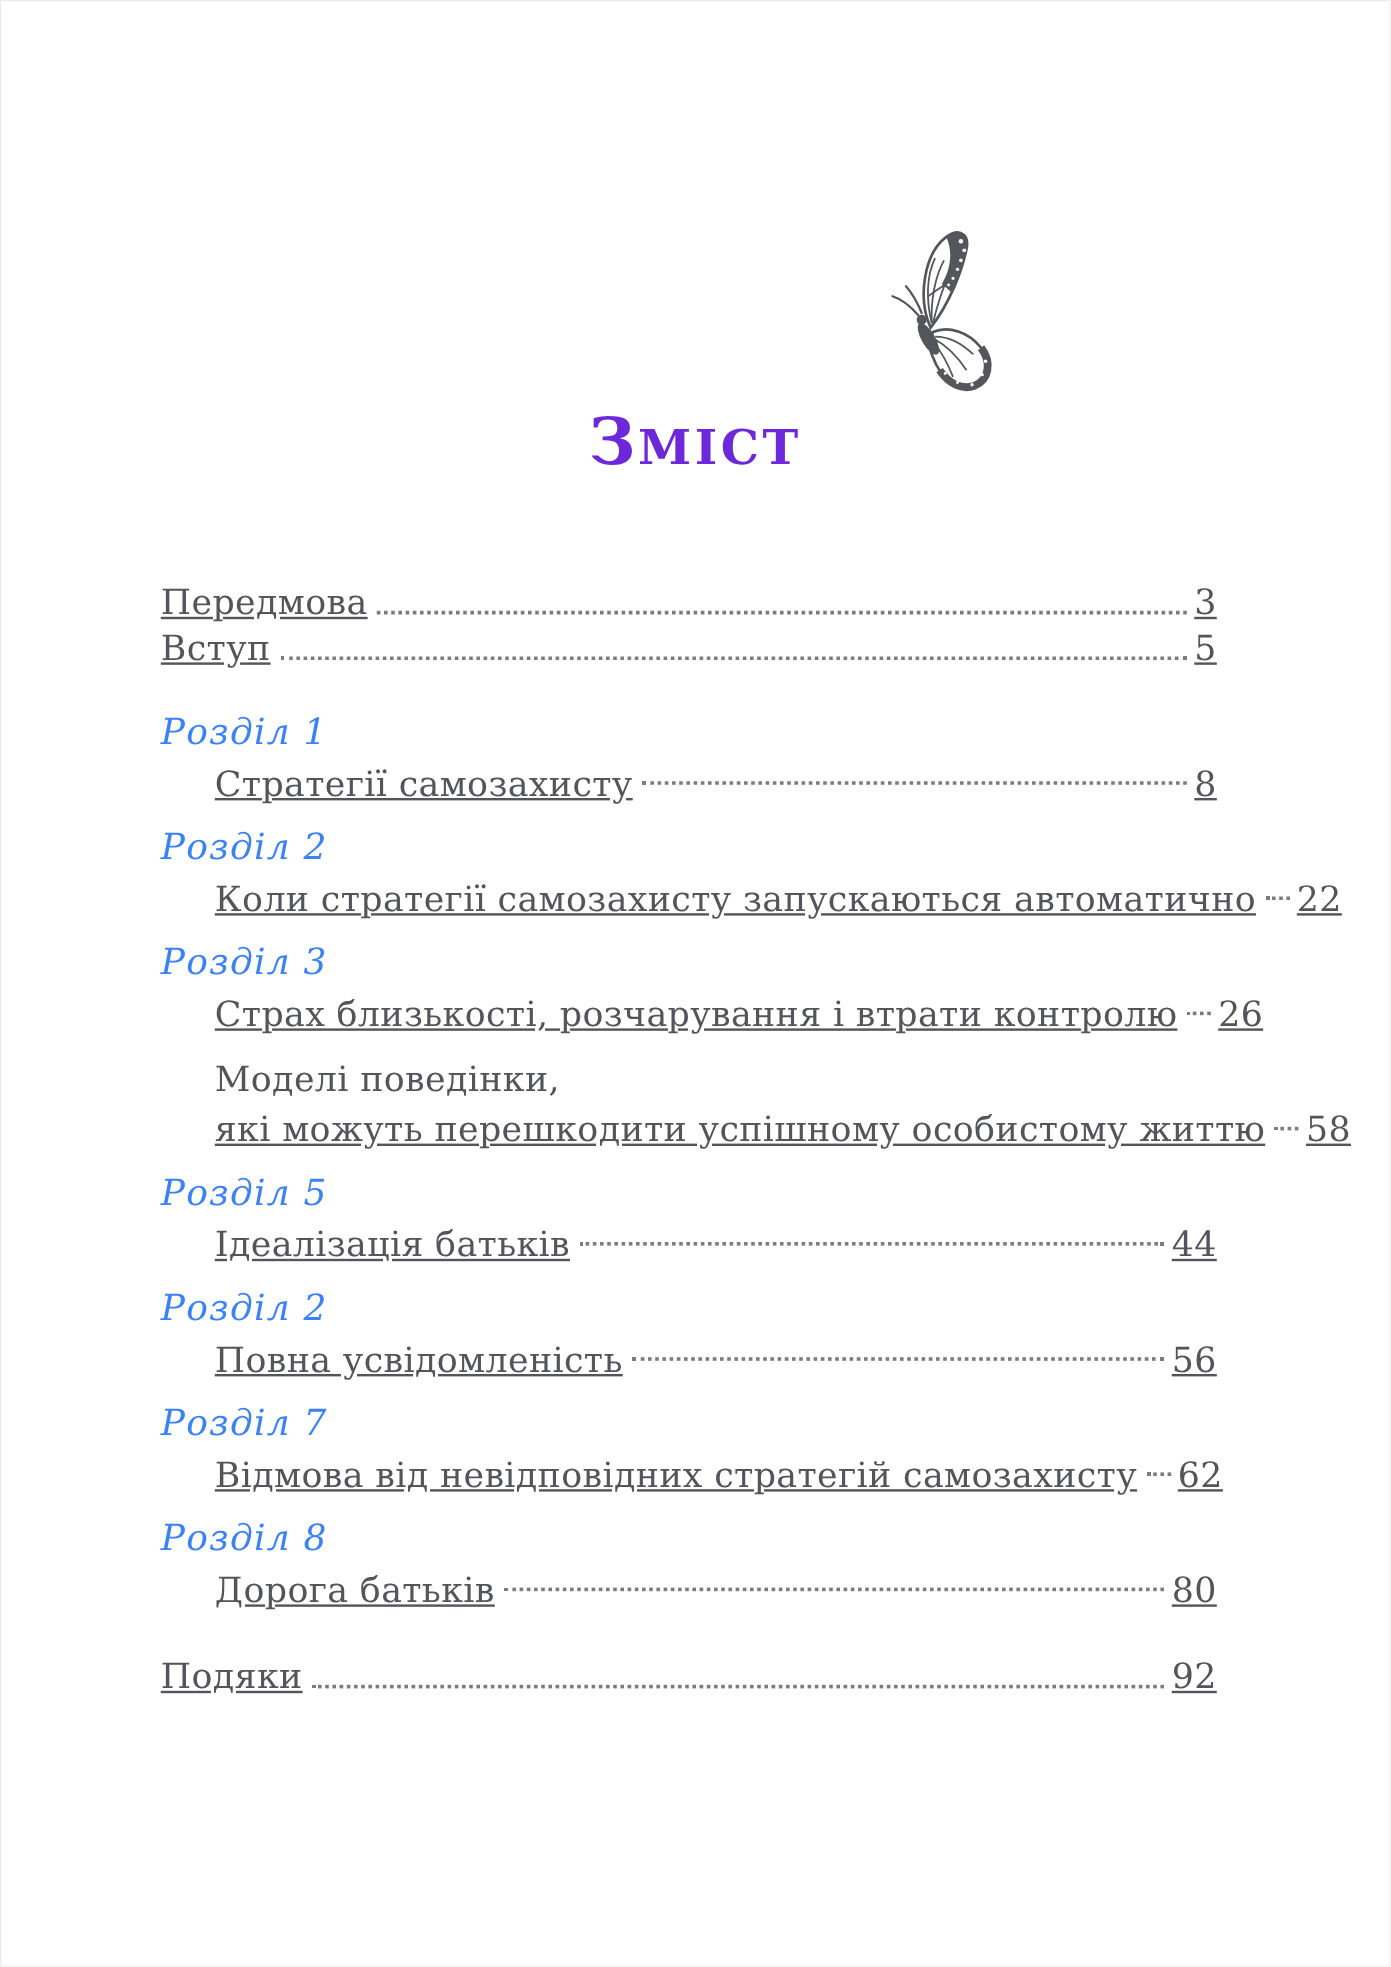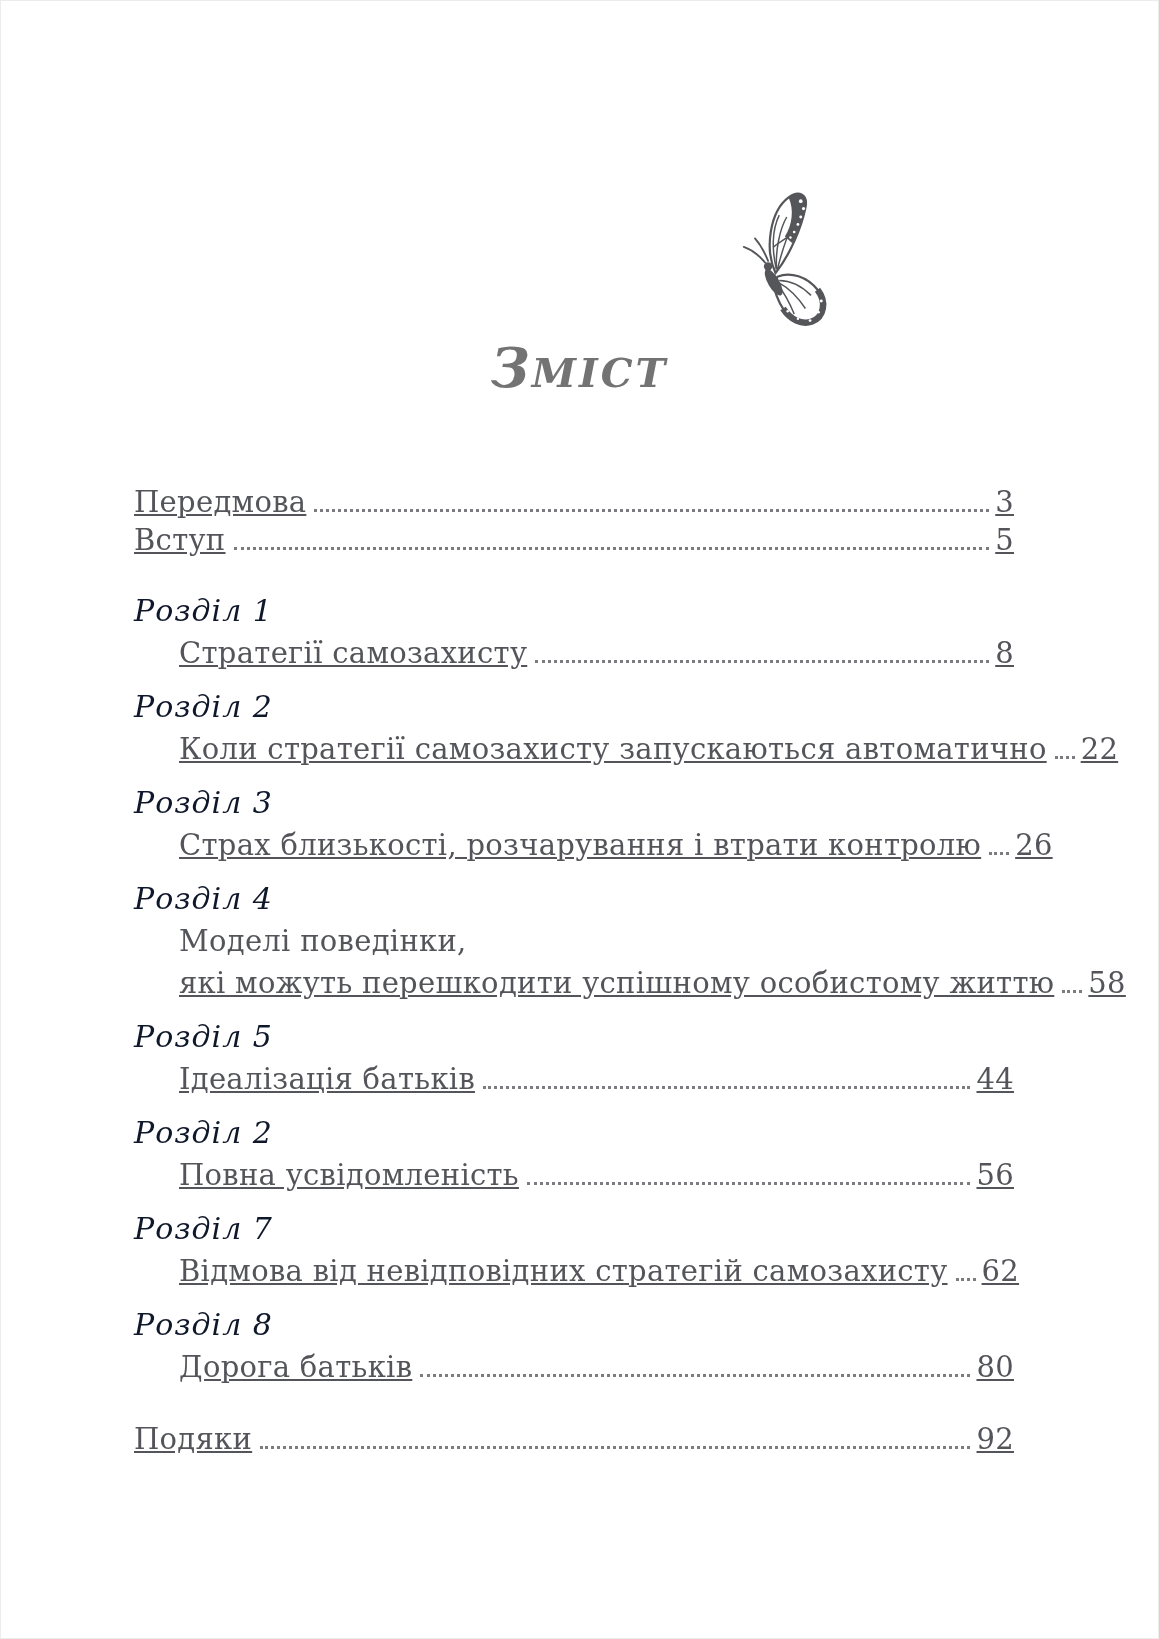--- a/index.html
+++ b/index.html
@@ -14,25 +14,24 @@
     overflow:hidden;
   }
   
   .butterfly{position:absolute;left:734px;top:188px;width:96px;height:140px;}
   .butterfly svg{width:100%;height:100%;display:block;}
 
   
   .title{
     position:absolute;top:318px;left:0;right:0;
     text-align:center;
-    color:#737373;
+    color:#6d28d9;
     letter-spacing:2px;
     line-height:56px;
     white-space:nowrap;
-    font-style:italic;
   }
   .title .cap{font-size:54px;}
   .title .rest{font-size:40px;letter-spacing:3px;}
 
   
   .toc{position:absolute;top:482px;left:133px;width:880px;font-size:29px;letter-spacing:0.3px;}
   .row{display:flex;align-items:baseline;line-height:38px;text-decoration:underline;}
   .row .label{white-space:nowrap;}
   .row .dots{
     flex:1 1 auto;
@@ -41,25 +40,25 @@
     min-width:20px;
   }
   .row .pagenum{white-space:nowrap;}
 
   .chapters .chapter{margin-top:12px;}
   .chapters .chapter:first-child{margin-top:31px;}
   .chapter-heading{
     font-style:italic;
     font-size:30px;
     line-height:42px;
-    color:#0f172a;
+    color:#3b82f6;
     letter-spacing:1px;
   }
   .chapter .title-line{line-height:42px;padding-left:45px;}
-  .chapter .row{line-height:42px;padding-left:45px;}
+  .chapter .row{line-height:42px;padding-left:45px;align-items:center;}
   .back-items{margin-top:32px;text-align:right;}
 </style>
 </head>
 <body>
 
 <div class="page">
 
   <div class="butterfly">
     <svg viewBox="0 0 100 150" xmlns="http://www.w3.org/2000/svg">
       <g fill="none" stroke="#55565a" stroke-width="2" stroke-linecap="round">
@@ -138,21 +137,20 @@
         </div>
         <div class="chapter">
           <div class="chapter-heading">Розділ 3</div>
           <div class="row">
             <span class="label">Страх близькості, розчарування і втрати контролю</span>
             <span class="dots"></span>
             <span class="pagenum">26</span>
           </div>
         </div>
         <div class="chapter">
-          <div class="chapter-heading">Розділ 4</div>
           <div class="title-line">Моделі поведінки,</div>
           <div class="row">
             <span class="label">які можуть перешкодити успішному особистому життю</span>
             <span class="dots"></span>
             <span class="pagenum">58</span>
           </div>
         </div>
         <div class="chapter">
           <div class="chapter-heading">Розділ 5</div>
           <div class="row">

